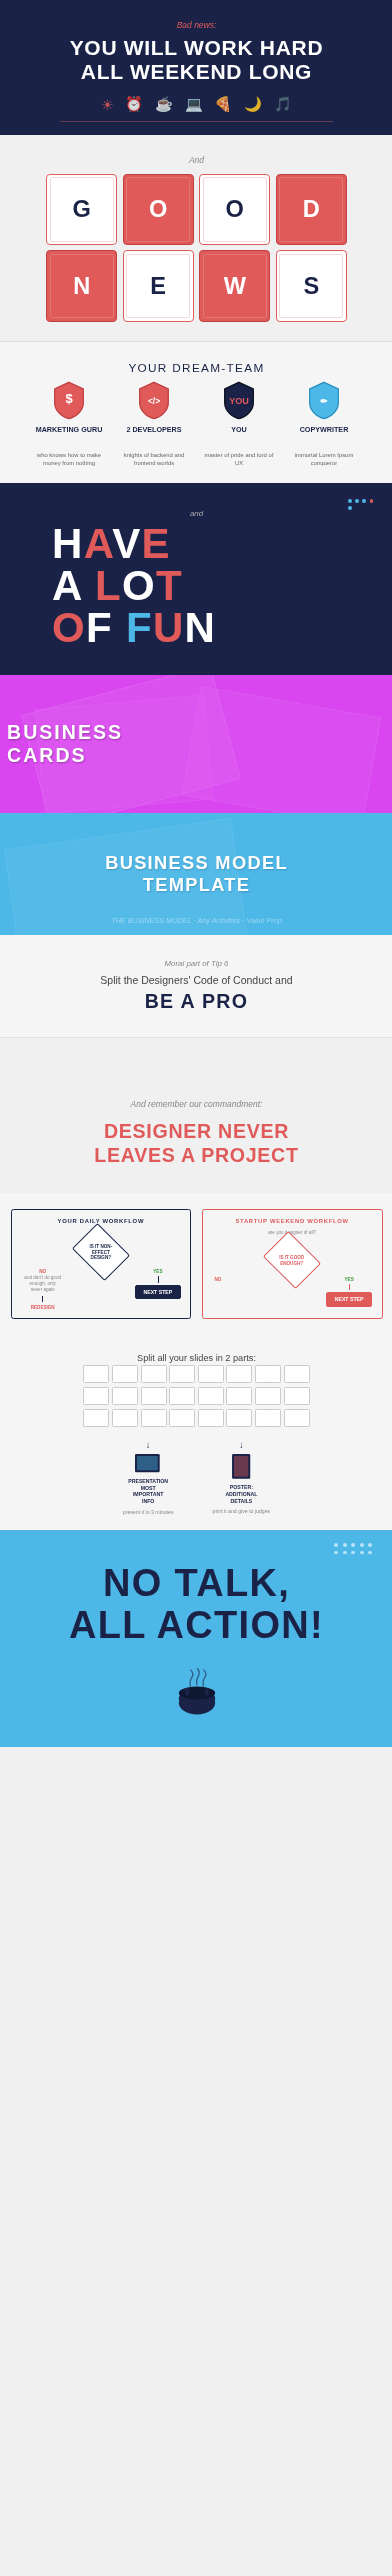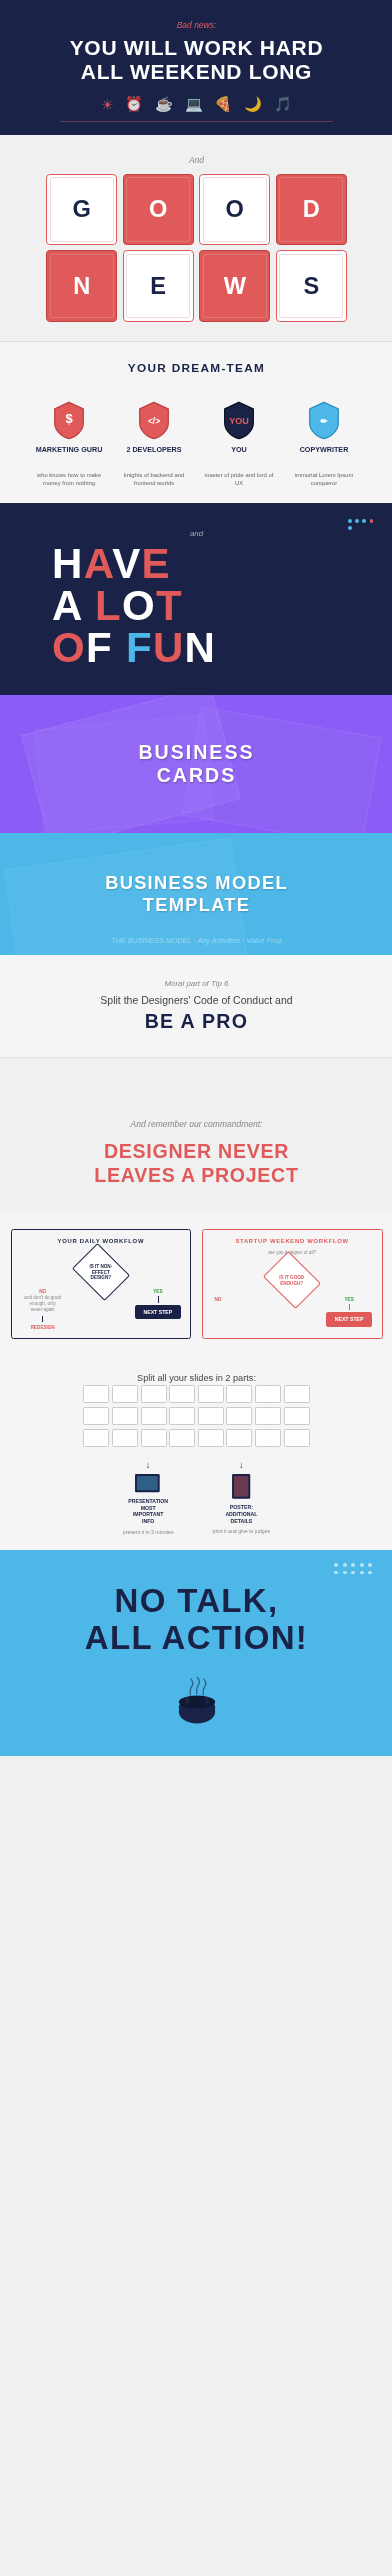--- a/index.html
+++ b/index.html
@@ -97,25 +97,25 @@
 
     
     .section-dream-team {
       background: #f5f5f5;
       padding: 18.3px 13px 15.7px;
       text-align: center;
       border-top: 0.7px solid #ddd;
     }
     .section-dream-team h2 {
       font-size: 11.8px;
-      font-weight: 700;
+      font-weight: 400;
       color: #1a2347;
       letter-spacing: 1.3px;
       text-transform: uppercase;
-      margin-bottom: 26px;
+      margin-bottom: 6px;
     }
     .team-row {
       display: flex;
       justify-content: center;
       align-items: flex-start;
       gap: 13px;
     }
     .team-member {
       display: flex;
       flex-direction: column;
@@ -161,23 +161,23 @@
       color: #e05a5a;
       line-height: 1.0;
       text-transform: uppercase;
       letter-spacing: 1.3px;
       text-align: left;
       padding-left: 39px;
     }
 
     
     .section-business-cards {
-      background: #8b5cf6;
+      background: #d946ef;
       padding: 46px 7px;
-      text-align: center;
+      text-align: left;
       position: relative;
       overflow: hidden;
     }
     .section-business-cards h2 {
       font-size: 19.6px;
       font-weight: 900;
       color: #ffffff;
       text-transform: uppercase;
       letter-spacing: 2px;
       position: relative;
@@ -413,21 +413,21 @@
     }
 
     
     .section-action {
       background: #4db8e8;
       padding: 33px 13px 26px;
       text-align: center;
       position: relative;
     }
     .section-action h2 {
-      font-size: 33px;
+      font-size: 38px;
       font-weight: 900;
       color: #1a2347;
       text-transform: uppercase;
       line-height: 1.1;
       letter-spacing: 1.3px;
       margin-bottom: 19.6px;
     }
     .dots-decoration {
       position: absolute;
       top: 13px;

